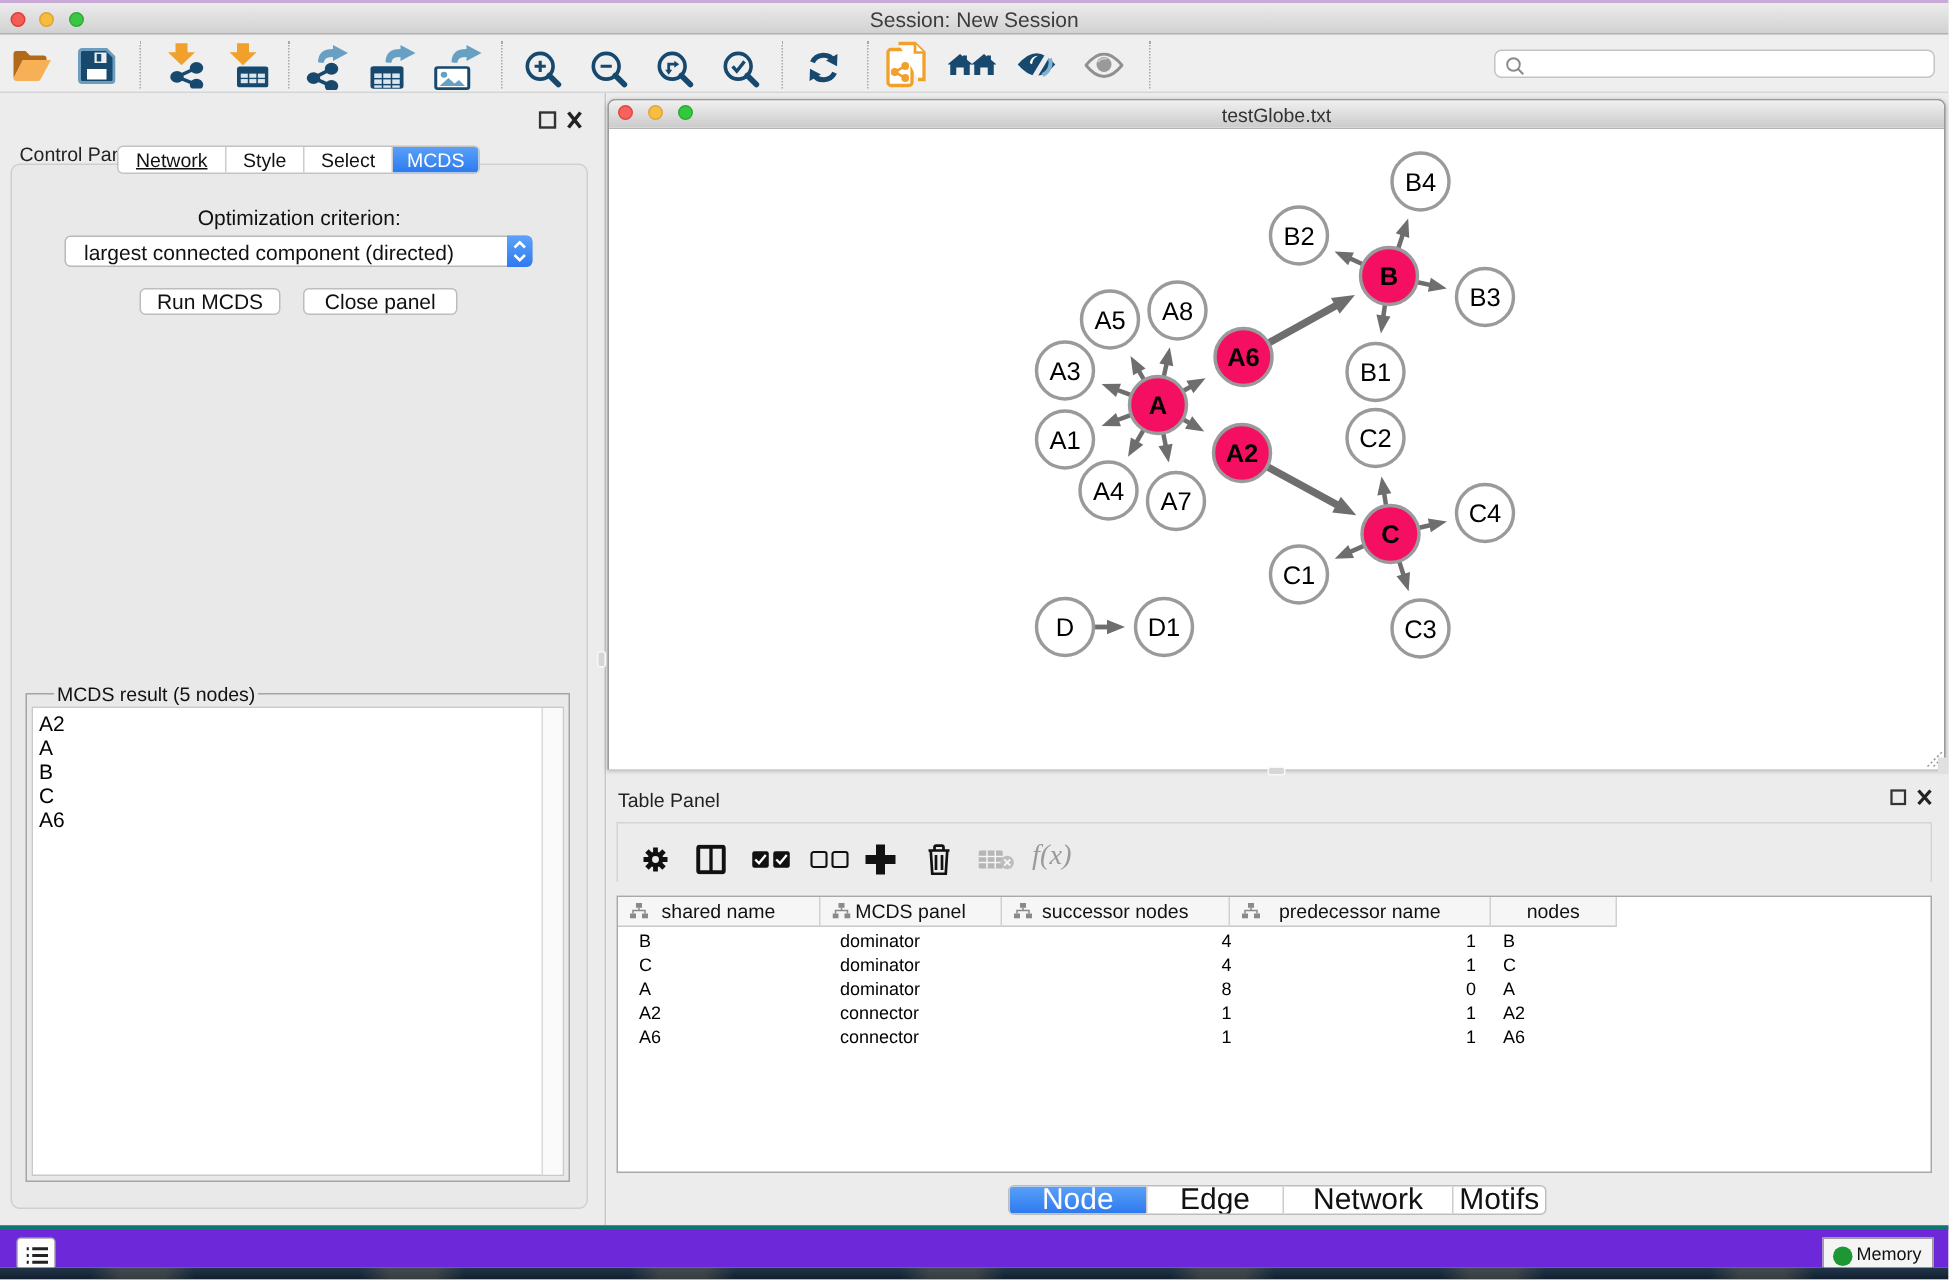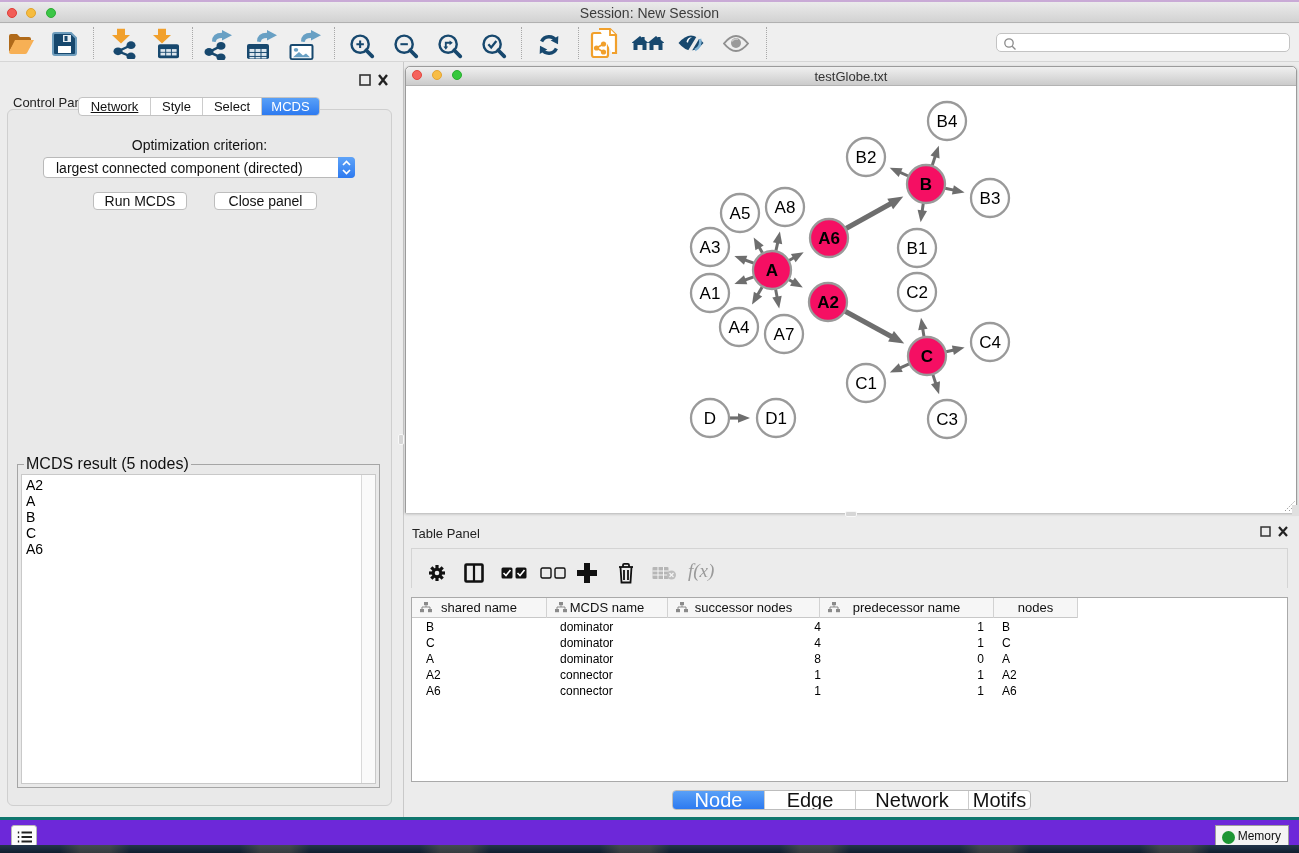--- a/index.html
+++ b/index.html
@@ -226,23 +226,23 @@
     <span style="position:absolute;left:12px;top:2px;font-size:14px;color:#111;">largest connected component (directed)</span>
     <span style="position:absolute;right:-1px;top:-1px;width:17px;height:21px;background:linear-gradient(#5ea3f8,#2d7af0);border-radius:0 4px 4px 0;">
         <svg width="17" height="21" viewBox="0 0 17 21" style="position:absolute;left:0;top:0;">
           <path d="M5 8 L8.5 4.5 L12 8" fill="none" stroke="#fff" stroke-width="1.7"></path>
           <path d="M5 13 L8.5 16.5 L12 13" fill="none" stroke="#fff" stroke-width="1.7"></path>
         </svg>
       </span>
   </div>
   <div class="abs" style="left:7px;top:75px;width:385px;font-size:14px;text-align:center;color:#111;">Optimization criterion:</div>
   <div class="abs" style="left:93px;top:130px;width:94px;height:18px;background:#fff;border:1px solid #bdbdbd;border-radius:4px;font-size:14px;text-align:center;line-height:16px;color:#111;">Run MCDS</div>
-  <div class="abs" style="left:202px;top:130px;width:103px;height:18px;background:#fff;border:1px solid #bdbdbd;border-radius:4px;font-size:14px;text-align:center;line-height:16px;color:#111;margin-left:12px;">Close panel</div>
+  <div class="abs" style="left:202px;top:130px;width:103px;height:18px;background:#fff;border:1px solid #bdbdbd;border-radius:4px;font-size:14px;text-align:center;line-height:16px;color:#111;">Close panel</div>
   <fieldset class="abs" style="left:17px;top:393px;width:363px;height:333px;border:1px solid #a5a5a5;padding:0;">
-    <legend style="font-size:16px;color:#111;margin-left:6px;padding:0 2px;">MCDS result (5 nodes)</legend>
+    <legend style="font-size:13px;color:#111;margin-left:18px;padding:0 2px;">MCDS result (5 nodes)</legend>
     <div style="position:absolute;left:3px;top:1px;right:3px;bottom:3px;background:#fff;border:1px solid #c9c9c9;font-size:14px;color:#000;">
       <div style="padding:2px 0 0 4px;line-height:16px;">A2<br>A<br>B<br>C<br>A6</div>
       <div style="position:absolute;top:0;right:0;bottom:0;width:14px;background:#fafafa;border-left:1px solid #d9d9d9;"></div>
     </div>
   </fieldset>
 </div>
 
 <div class="abs" id="netwin">
   <div class="wtitle">
     <div class="tl" style="left:6px;top:3px;width:10px;height:10px;background:#f5635c;border:1px solid #e2473e;"></div>
@@ -411,21 +411,21 @@
     <div id="thead">
         <div class="hcell" style="left:0px;width:135px;">shared name</div>
 <svg width="12" height="12" viewBox="0 0 12 12" style="position:absolute;left:8px;top:4px;">
           <g fill="#8a8a8a">
             <rect x="4" y="0" width="4" height="3.2"></rect>
             <rect x="0" y="7" width="4" height="3.2"></rect>
             <rect x="8" y="7" width="4" height="3.2"></rect>
           </g>
           <path d="M6 3.2 V5 M2 7 V5 H10 V7" stroke="#8a8a8a" fill="none" stroke-width="1"></path>
         </svg>
-<div class="hcell" style="left:135px;width:121px;">MCDS name</div>
+<div class="hcell" style="left:135px;width:121px;">MCDS panel</div>
 <svg width="12" height="12" viewBox="0 0 12 12" style="position:absolute;left:143px;top:4px;">
           <g fill="#8a8a8a">
             <rect x="4" y="0" width="4" height="3.2"></rect>
             <rect x="0" y="7" width="4" height="3.2"></rect>
             <rect x="8" y="7" width="4" height="3.2"></rect>
           </g>
           <path d="M6 3.2 V5 M2 7 V5 H10 V7" stroke="#8a8a8a" fill="none" stroke-width="1"></path>
         </svg>
 <div class="hcell" style="left:256px;width:152px;">successor nodes</div>
 <svg width="12" height="12" viewBox="0 0 12 12" style="position:absolute;left:264px;top:4px;">

